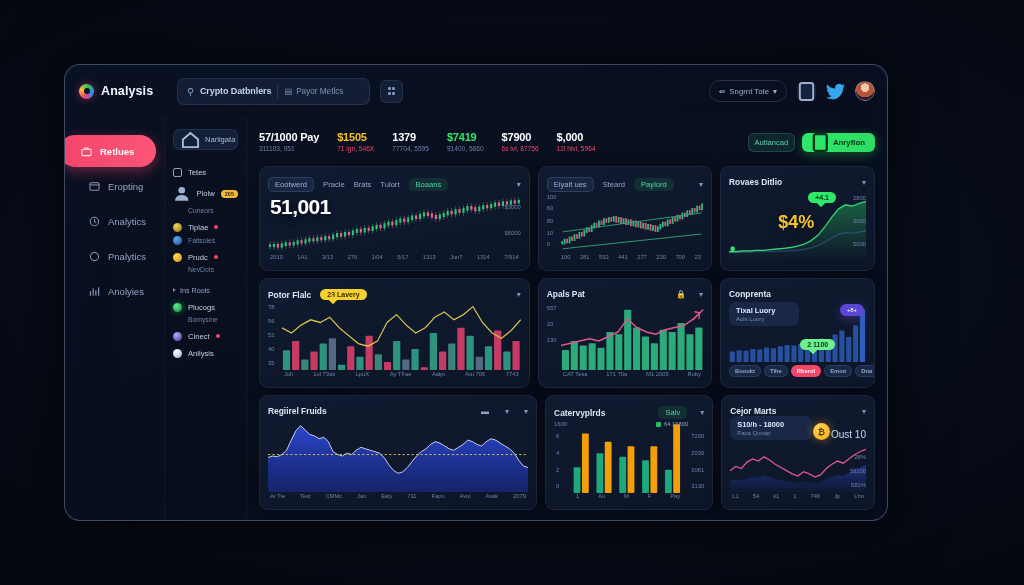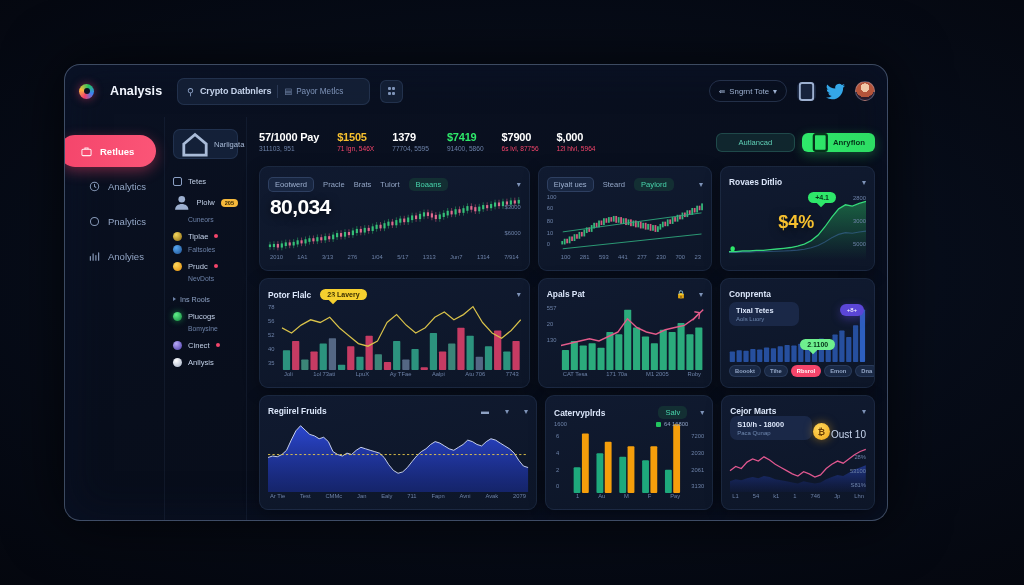--- a/index.html
+++ b/index.html
@@ -15,21 +15,21 @@
   #app-window{
     position:absolute; left:64px; top:64px; width:824px; height:457px;
     background:linear-gradient(165deg,#0a1122 0%, #080e1c 55%, #070c18 100%);
     border:1px solid rgba(150,175,215,.38);
     border-radius:16px; overflow:hidden;
     box-shadow:0 0 60px rgba(0,0,0,.75), inset 0 0 40px rgba(10,20,45,.5);
     display:flex; flex-direction:column;
   }
   
   #topbar{ height:52px; flex:0 0 52px; display:flex; align-items:center; padding:0 12px 0 14px; gap:10px; }
-  .brand{ display:flex; align-items:center; gap:16px; width:88px; flex:0 0 88px;text-align:right;}
+  .brand{ display:flex; align-items:center; gap:7px; width:88px; flex:0 0 88px;text-align:right;}
   .brand-mark{ width:15px;height:15px;border-radius:50%;
     background:conic-gradient(from 200deg,#f43f6e,#f9b83c,#22c55e,#3b82f6,#f43f6e);
     box-shadow:0 0 8px rgba(244,63,110,.5); position:relative;}
   .brand-mark:after{content:"";position:absolute;inset:4.5px;border-radius:50%;background:#0a1122;}
   .brand-name{ font-size:12.5px; font-weight:700; letter-spacing:.1px; color:#f2f6ff;}
   .searchbar{
     height:27px; flex:0 0 193px; display:flex; align-items:center; gap:6px;
     background:rgba(22,34,58,.78); border:1px solid rgba(92,118,165,.22);
     border-radius:7px; padding:0 9px;
   }
@@ -63,40 +63,40 @@
   .rail-item.active{
     background:linear-gradient(95deg,#f4456b,#fb5577);
     color:#fff; font-weight:600;
     box-shadow:0 4px 14px rgba(244,69,107,.42);
     margin-left:-6px; padding-left:22px;
   }
   .rail-ic{width:11px;height:11px;opacity:.9;display:block;}
   
   #subnav{ width:82px; flex:0 0 82px; padding:12px 0 0 0; border-right:1px solid rgba(80,105,150,.12);
     font-size:7.6px;}
-  .nav-chip{ margin:0 8px 14px 8px; height:30px; border-radius:7px; background:rgba(23,36,62,.8);
+  .nav-chip{ margin:0 8px 14px 8px; height:21px; border-radius:7px; background:rgba(23,36,62,.8);
     border:1px solid rgba(92,118,165,.2); display:flex;align-items:center;gap:5px;padding:0 7px;color:#a9bbd8;}
   .nav-row{ display:flex; align-items:center; gap:6px; padding:4px 8px; color:#c3d1e8; }
   .nav-dot{ width:9px;height:9px;border-radius:50%; flex:0 0 9px; display:block;}
   .nav-sq{ width:9px;height:9px;border-radius:2px;border:1px solid #8ba0c4; flex:0 0 9px;}
   .nav-sub{ font-size:6.8px; color:#6d82a8; padding:0 8px 5px 23px; }
   .nav-badge{ font-size:5.6px; font-weight:700; color:#3a2a05; background:#f6b93b;
     border-radius:6px; padding:1px 4px; }
   .nav-sec{ font-size:7.2px; color:#8ea2c4; padding:8px 8px 4px 8px; display:flex; gap:4px; align-items:center;}
   .tri{ width:0;height:0;border-left:3px solid #6d82a8;border-top:2.5px solid transparent;border-bottom:2.5px solid transparent;}
   .red-dot{width:4px;height:4px;border-radius:50%;background:#f4456b;display:inline-block;}
   
   #main{ flex:1; min-width:0; padding:8px 12px 10px 12px; display:flex; flex-direction:column; gap:7px;}
   
   #stats{ display:flex; align-items:center; gap:0; height:34px; flex:0 0 34px; }
   .stat{ padding-right:18px; }
   .stat .v{ font-size:11px; font-weight:700; letter-spacing:-.2px; line-height:1.15;}
   .stat .s{ font-size:6.6px; line-height:1.3; margin-top:1px;}
   .stat-actions{ margin-left:auto; display:flex; gap:7px; align-items:center;}
-  .btn-ghost{ height:19px;padding:0 22px;border-radius:6px;background:rgba(20,48,53,.7);
+  .btn-ghost{ height:19px;padding:0 6px;border-radius:6px;background:rgba(20,48,53,.7);
     border:1px solid rgba(60,140,130,.35); font-size:7.6px;color:#5fcfb6;display:flex;align-items:center;}
   .btn-green{ height:19px;padding:0 10px;border-radius:6px;background:linear-gradient(95deg,#2ee86a,#2ddc63);
     font-size:7.8px;color:#05331a;font-weight:700;display:flex;align-items:center;gap:4px;
     box-shadow:0 3px 12px rgba(45,220,99,.33);}
   
   .row{ display:flex; gap:8px; }
   #row1{ flex:0 0 105px; }
   #row2{ flex:0 0 110px; }
   #row3{ flex:1; min-height:0; }
   .card{
@@ -194,20 +194,27 @@
     <div id="rail">
       <div class="rail-item active">
         <svg class="rail-ic" viewBox="0 0 12 12">
             <rect x="1" y="3.5" width="10" height="7" rx="1.2" fill="none" stroke="#fff" stroke-width="1.1"></rect>
             <path d="M4.3 3.5V2.3h3.4v1.2" fill="none" stroke="#fff" stroke-width="1.1"></path>
           </svg>
         <span>Retlues</span>
       </div>
       <div class="rail-item">
         <svg class="rail-ic" viewBox="0 0 12 12">
+            <rect x="1" y="2" width="10" height="8" rx="1.3" fill="none" stroke="#93a6c6" stroke-width="1.1"></rect>
+            <path d="M1 4.3h10" stroke="#93a6c6" stroke-width="1.1"></path>
+          </svg>
+        <span>Eropting</span>
+      </div>
+      <div class="rail-item">
+        <svg class="rail-ic" viewBox="0 0 12 12">
             <circle cx="6" cy="6" r="4.6" fill="none" stroke="#93a6c6" stroke-width="1.1"></circle>
             <path d="M6 3.4V6l1.9 1.2" fill="none" stroke="#93a6c6" stroke-width="1.1"></path>
           </svg>
         <span>Analytics</span>
       </div>
       <div class="rail-item">
         <svg class="rail-ic" viewBox="0 0 12 12">
             <circle cx="6" cy="6" r="4.4" fill="none" stroke="#93a6c6" stroke-width="1.1"></circle>
           </svg>
         <span>Pnalytics</span>
@@ -326,21 +333,21 @@
         <div class="card" style="flex:1 1 280px">
           <div class="c-hdr">
             <span class="tab box">Eootwerd</span>
             <span class="tab">Pracle</span>
             <span class="tab">Brats</span>
             <span class="tab">Tulort</span>
             <span class="tab green">Boaans</span>
             <span class="chev">▾</span>
           </div>
           <div class="plot">
-            <div class="big-num">80,034</div>
+            <div class="big-num">51,001</div>
             <div class="ylab" style="right:0;top:8px">$3000</div>
             <div class="ylab" style="right:0;top:34px">$6000</div>
             <svg viewBox="0 0 280 62" preserveAspectRatio="none">
               <g id="candles">
                   <line x1="2.1875" x2="2.1875" y1="49.7" y2="58.518181818181816" stroke="#2fae6a" stroke-width="0.6"></line>
                   <rect x="0.9875" y="52.7" width="2.4" height="2.818181818181813" fill="#35c077"></rect>
                   <line x1="6.5625" x2="6.5625" y1="49.13636363636364" y2="58.518181818181816" stroke="#2fae6a" stroke-width="0.6"></line>
                   <rect x="5.3625" y="52.13636363636364" width="2.4" height="3.3818181818181756" fill="#35c077"></rect>
                   <line x1="10.9375" x2="10.9375" y1="49.13636363636364" y2="59.08181818181818" stroke="#d6597f" stroke-width="0.6"></line>
                   <rect x="9.7375" y="52.13636363636364" width="2.4" height="3.945454545454538" fill="#e06a8e"></rect>
@@ -697,21 +704,21 @@
             <span>Roby</span>
           </div>
         </div>
 
         <div class="card" style="flex:1 1 160px">
           <div class="c-hdr">
             <span class="c-title">Conprenta</span>
           </div>
           <div class="plot">
             <div class="info-box" style="position:absolute;left:0;top:-1px;width:70px;z-index:3">
-              <div class="t">Tixal Tetes</div>
+              <div class="t">Tixal Luory</div>
               <div class="s">Aols Luory</div>
             </div>
             <div class="badge-purple" style="position:absolute;right:2px;top:1px;z-index:3">+8+</div>
             <div class="pill-tip" style="background:#6ef08e;color:#05331a;left:52%;top:36px">2,1100</div>
             <svg viewBox="0 0 150 62" preserveAspectRatio="none">
               <g id="comp-bars">
                   <rect x="0.8" y="50.977777777777774" width="5.7" height="11.022222222222226" rx="0.8" fill="#2d5fbf" opacity=".78"></rect>
                   <rect x="8.3" y="49.6" width="5.7" height="12.399999999999999" rx="0.8" fill="#2d5fbf" opacity=".78"></rect>
                   <rect x="15.8" y="50.28888888888889" width="5.7" height="11.711111111111109" rx="0.8" fill="#2d5fbf" opacity=".78"></rect>
                   <rect x="23.3" y="48.22222222222222" width="5.7" height="13.777777777777779" rx="0.8" fill="#2d5fbf" opacity=".78"></rect>

